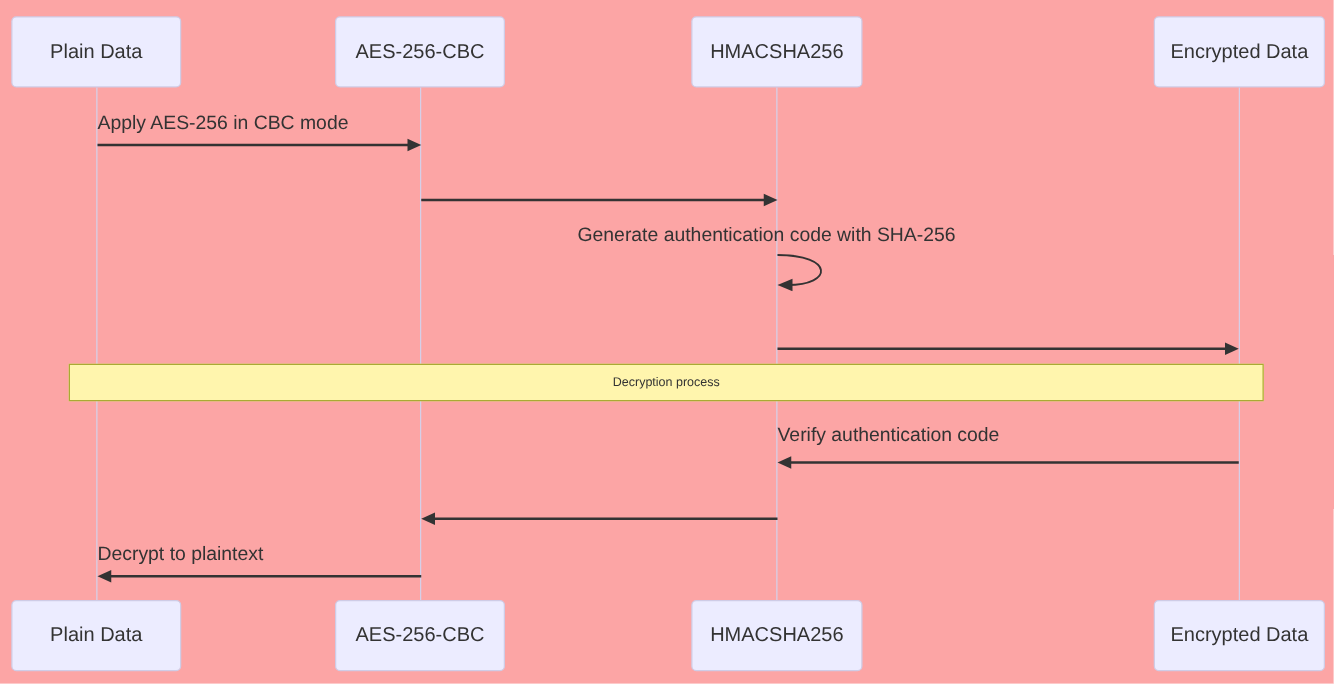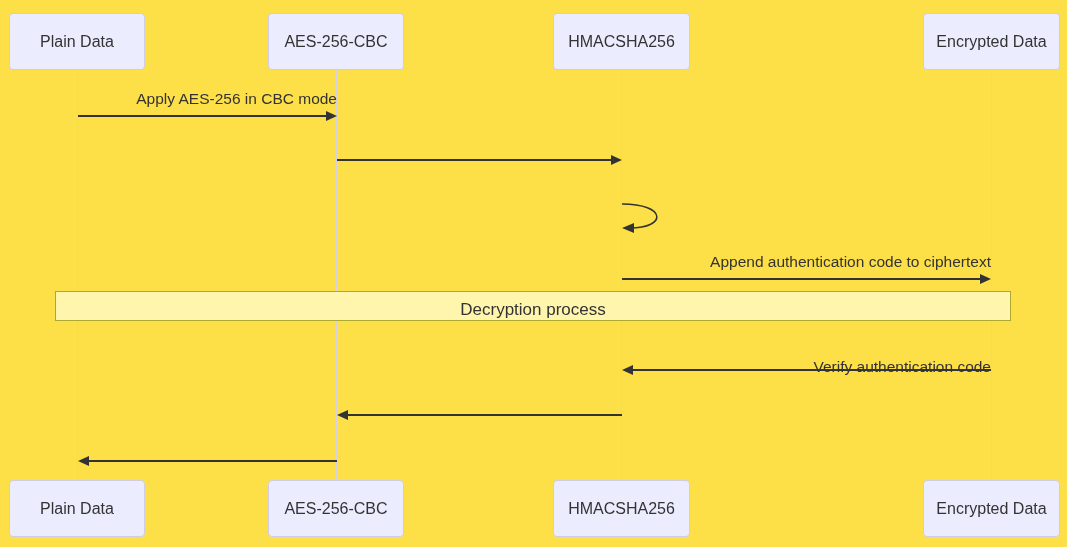--- a/index.html
+++ b/index.html
@@ -5,21 +5,21 @@
   html, body {
     margin: 0;
     padding: 0;
     background: #ffffff;
     font-family: "Liberation Sans", sans-serif;
   }
   .canvas {
     position: relative;
     width: 1067px;
     height: 547px;
-    background: #fde047;
+    background: #fca5a5;
     overflow: hidden;
   }
   .lifeline {
     position: absolute;
     top: 70px;
     height: 410px;
     width: 1px;
     background: #d5cfe8;
   }
   .actor {
@@ -32,21 +32,21 @@
     display: flex;
     align-items: center;
     justify-content: center;
     color: #333333;
     font-size: 16px;
   }
   .actor.top { top: 13px; }
   .actor.bottom { top: 480px; }
   .msg-label {
     position: absolute;
-    text-align: right;
+    text-align: left;
     color: #333333;
     font-size: 15.5px;
     line-height: 19px;
     white-space: nowrap;
   }
   .msg-line {
     position: absolute;
     height: 1.6px;
     background: #333333;
   }
@@ -67,24 +67,24 @@
   .note-band {
     position: absolute;
     left: 55px;
     top: 291px;
     width: 956px;
     height: 30px;
     background: #FFF5AD;
     border: 1px solid #AAAA33;
     box-sizing: border-box;
     display: flex;
-    align-items: flex-end;
+    align-items: center;
     justify-content: center;
     color: #333333;
-    font-size: 17px;
+    font-size: 10px;
   }
   .self-loop {
     position: absolute;
     left: 621px;
     top: 201px;
   }
 </style>
 </head>
 <body>
 
@@ -108,40 +108,41 @@
     <span>Encrypted Data</span>
   </div>
 
   <div class="msg-label" style="left:78px;top:89px;width:259px">Apply AES-256 in CBC mode</div>
   <div class="msg-line" style="left:78px;top:115px;width:250px"></div>
   <div class="arrow-right" style="left:326px;top:111px"></div>
 
   <div class="msg-line" style="left:337px;top:159px;width:276px"></div>
   <div class="arrow-right" style="left:611px;top:155px"></div>
 
+  <div class="msg-label" style="left:462px;top:179px;width:320px">Generate authentication code with SHA-256</div>
   <svg class="self-loop" width="56" height="32" viewBox="0 0 56 32">
     <path d="M 1 3 C 46 3, 46 27, 9 27" stroke="#333333" stroke-width="1.5" fill="none"></path>
     <polygon points="1,27 13,22 13,32" fill="#333333"></polygon>
   </svg>
 
-  <div class="msg-label" style="left:622px;top:252px;width:369px">Append authentication code to ciphertext</div>
   <div class="msg-line" style="left:622px;top:278px;width:360px"></div>
   <div class="arrow-right" style="left:980px;top:274px"></div>
 
   <div class="note-band">
     <span>Decryption process</span>
   </div>
 
-  <div class="msg-label" style="left:622px;top:357px;width:369px">Verify authentication code</div>
+  <div class="msg-label" style="left:622px;top:339px;width:369px">Verify authentication code</div>
   <div class="msg-line" style="left:632px;top:369px;width:359px"></div>
   <div class="arrow-left" style="left:622px;top:365px"></div>
 
   <div class="msg-line" style="left:347px;top:414px;width:275px"></div>
   <div class="arrow-left" style="left:337px;top:410px"></div>
 
+  <div class="msg-label" style="left:78px;top:434px;width:259px">Decrypt to plaintext</div>
   <div class="msg-line" style="left:88px;top:460px;width:249px"></div>
   <div class="arrow-left" style="left:78px;top:456px"></div>
 
   <div class="actor bottom" style="left:9px;width:136px">
     <span>Plain Data</span>
   </div>
   <div class="actor bottom" style="left:268px;width:136px">
     <span>AES-256-CBC</span>
   </div>
   <div class="actor bottom" style="left:553px;width:137px">

